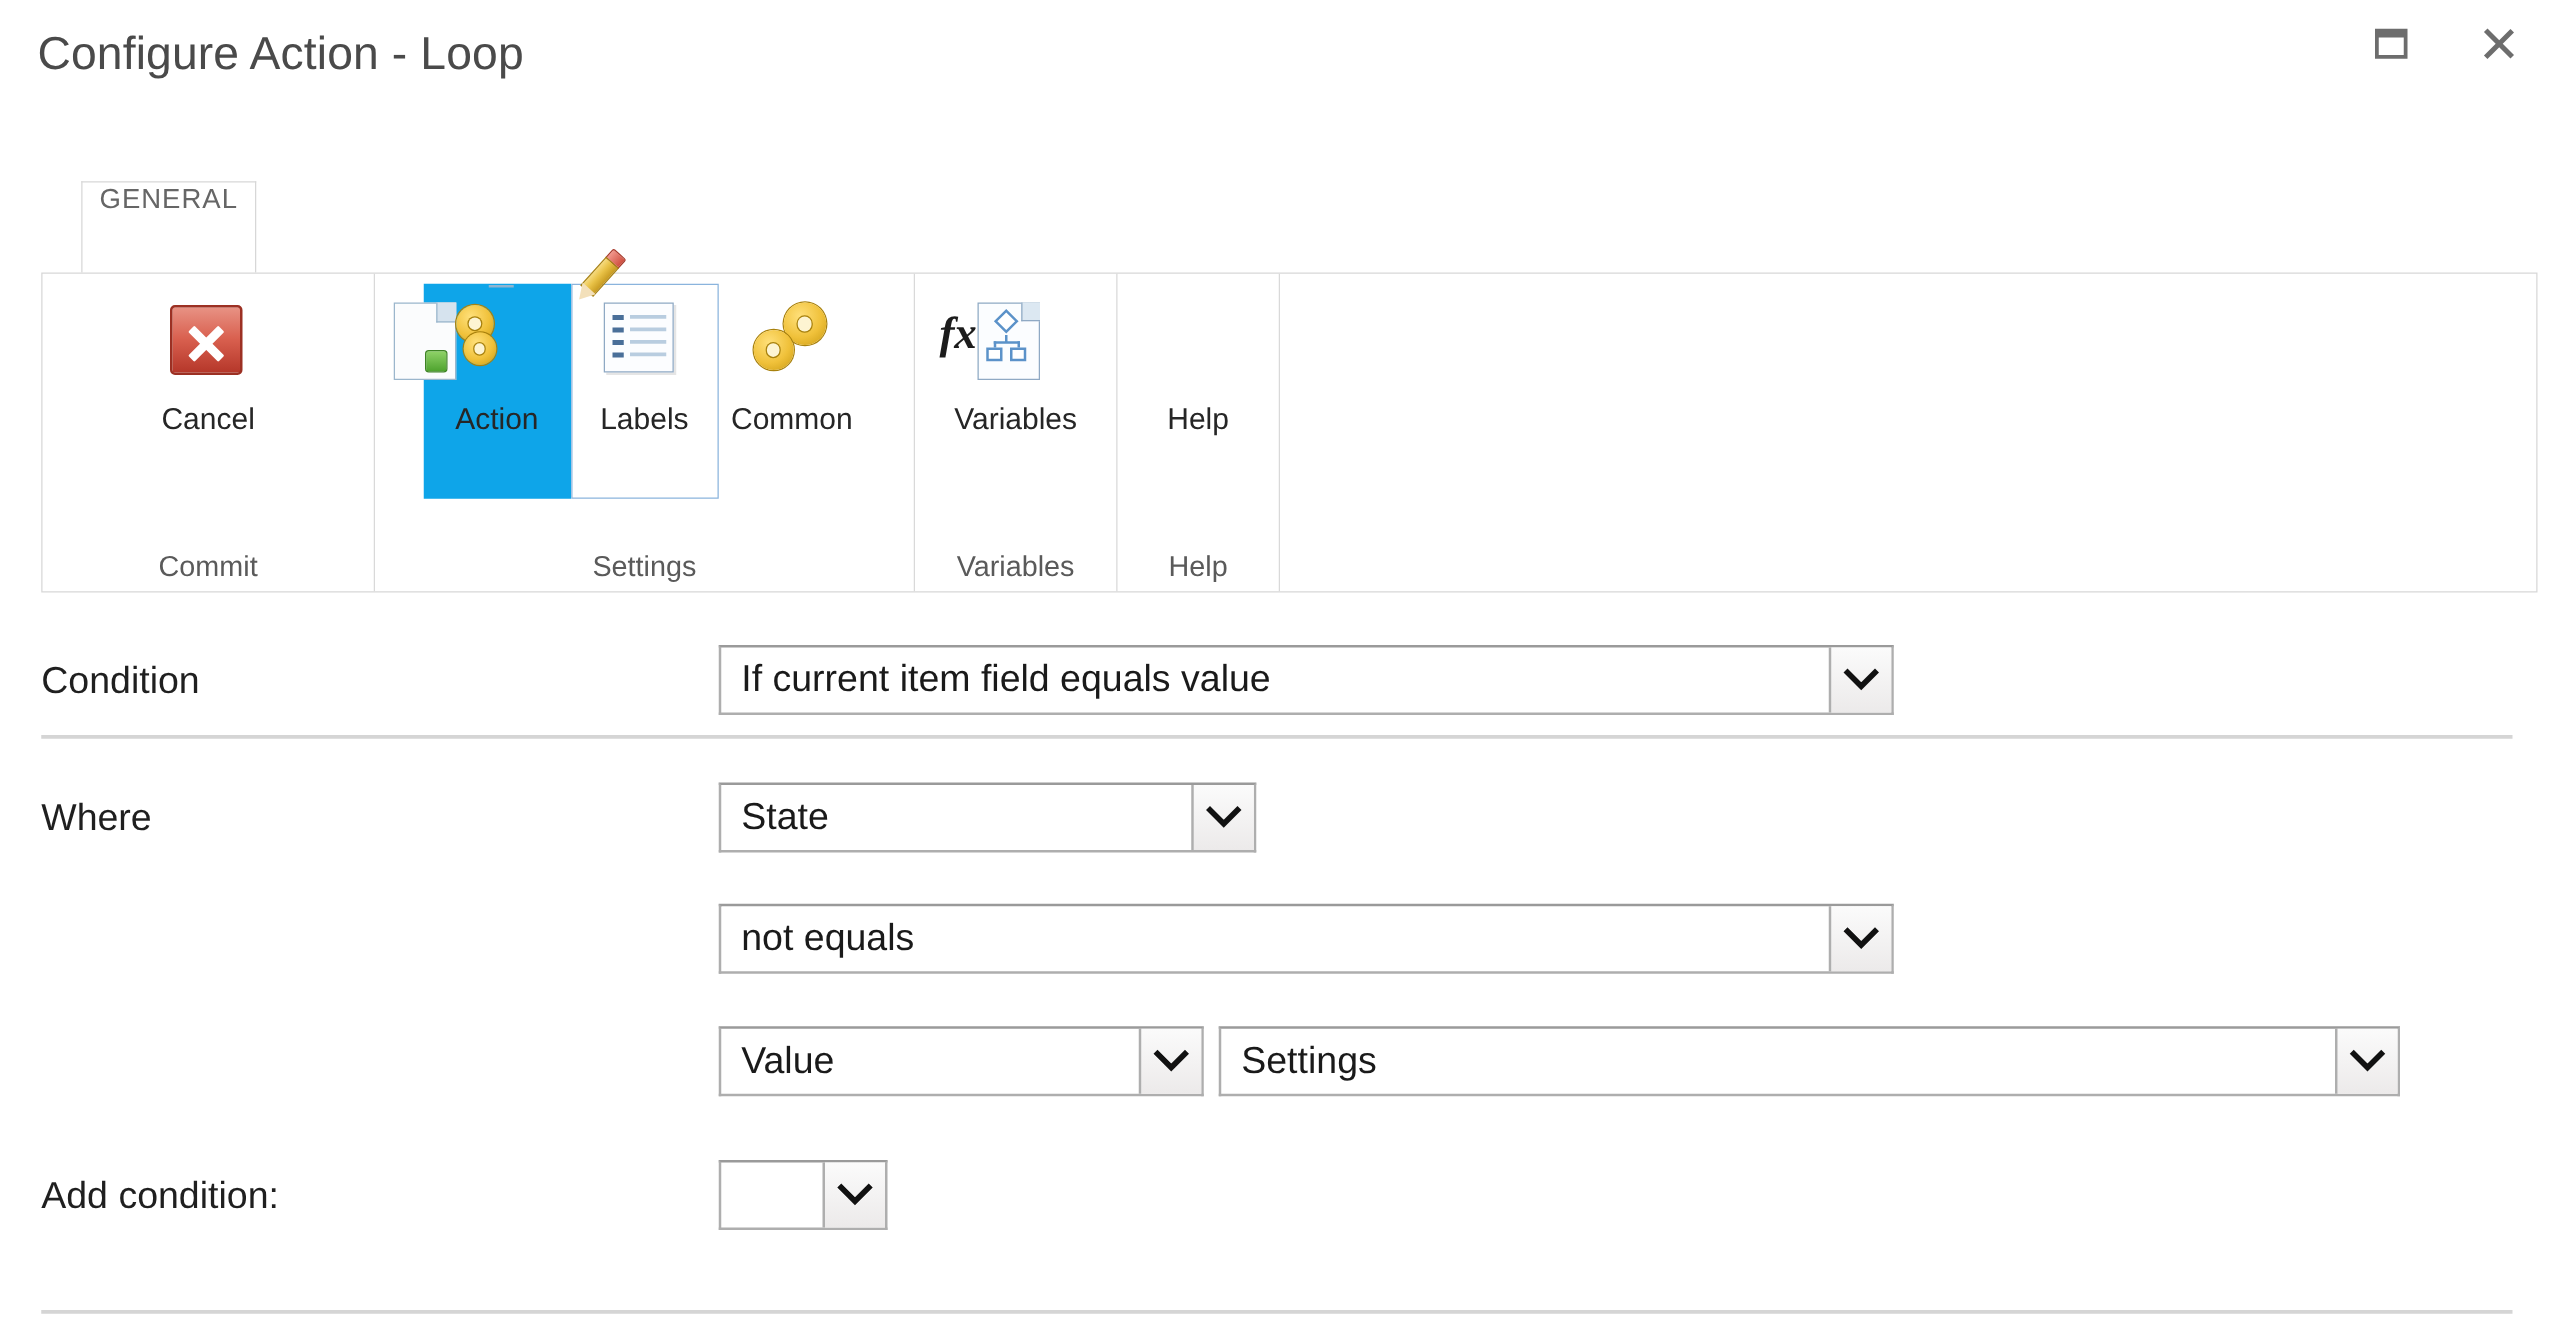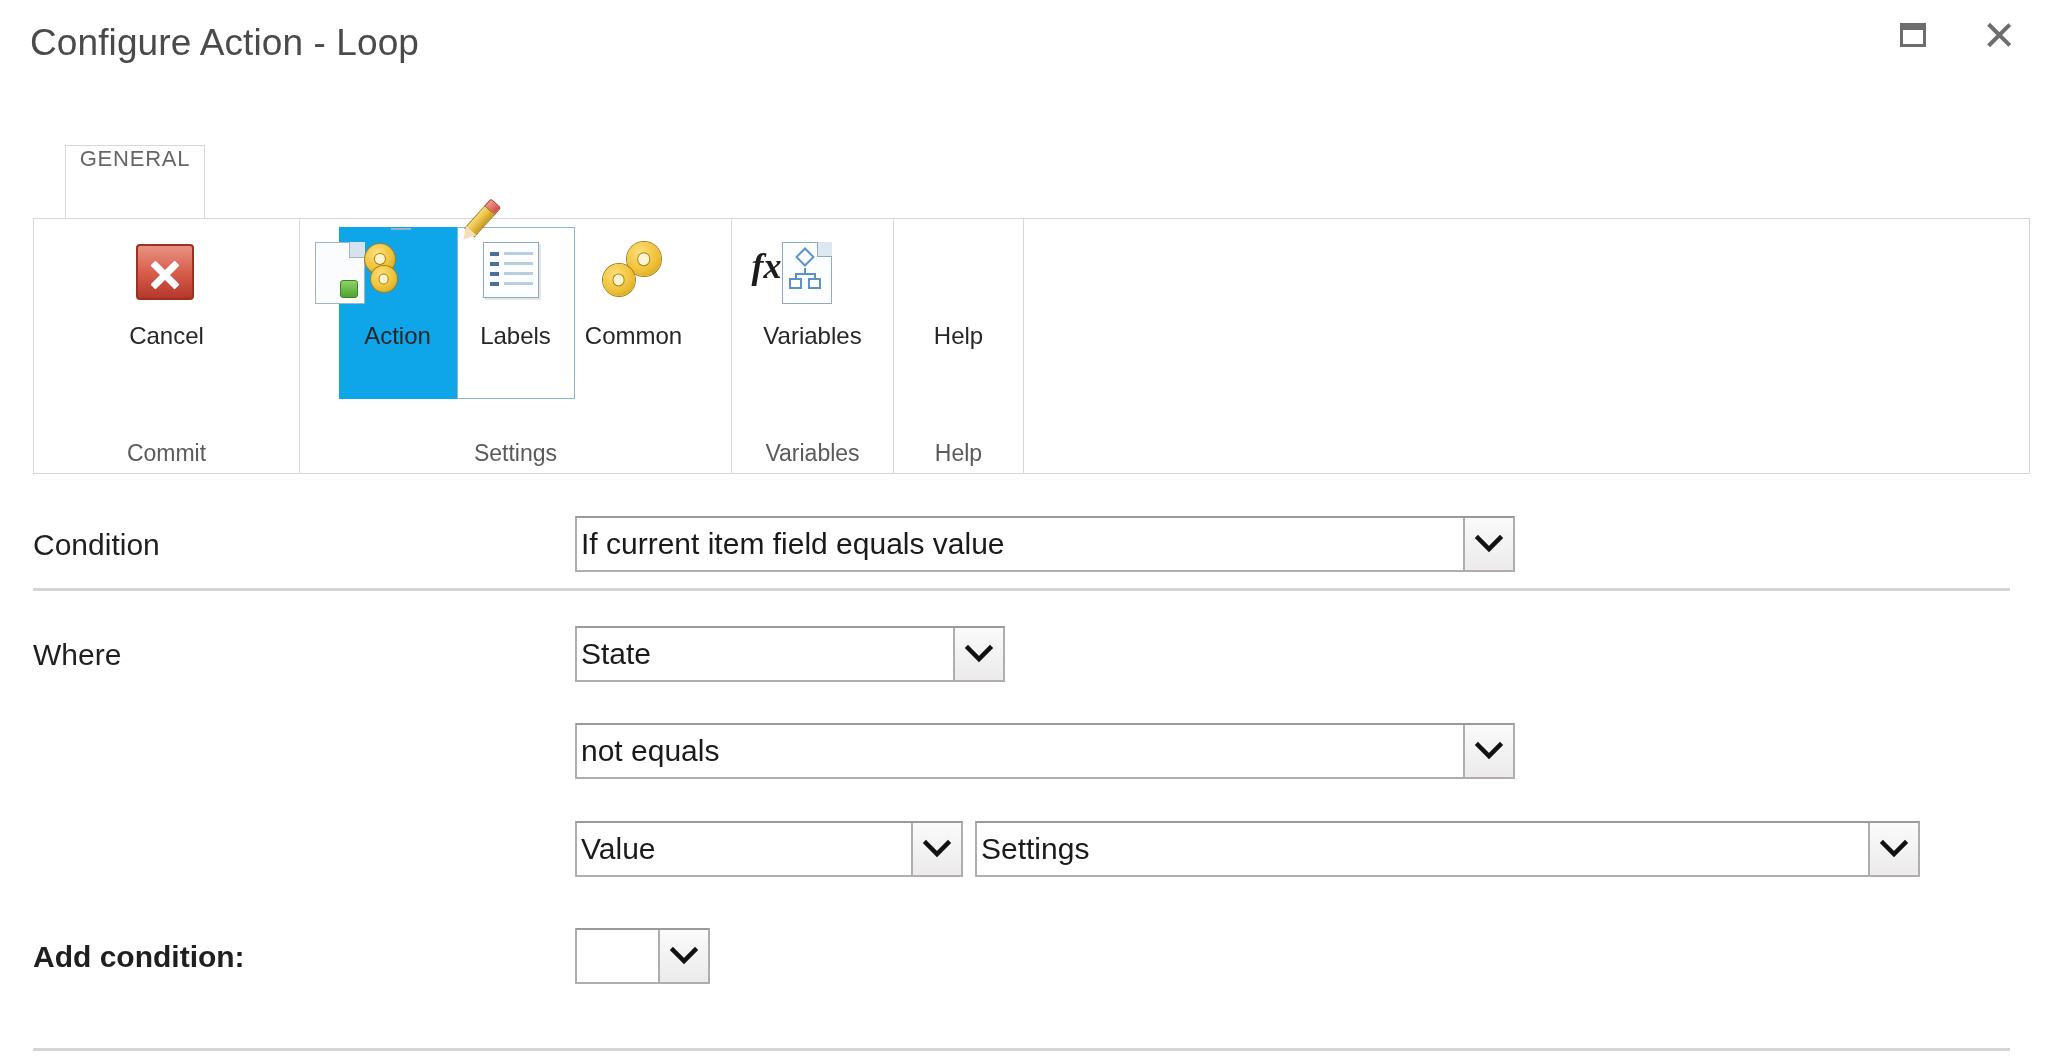--- a/index.html
+++ b/index.html
@@ -344,21 +344,21 @@
     border: 2px solid #aeaeae;
     border-top-color: #9a9a9a;
     display: flex;
     align-items: stretch;
     cursor: pointer;
   }
   .ddl .txt {
     flex: 1 1 auto;
     display: flex;
     align-items: center;
-    padding-left: 4px;
+    padding-left: 16px;
     font-size: 30px;
     color: #1a1a1a;
     overflow: hidden;
     white-space: nowrap;
   }
   .ddl .arrow {
     flex: 0 0 auto;
     width: 50px;
     background: linear-gradient(180deg,#fbfbfb,#eceaea);
     border-left: 2px solid #aeaeae;
@@ -573,21 +573,21 @@
         <span class="txt">Settings</span>
         <span class="arrow">
           <svg width="30" height="20" viewBox="0 0 30 20">
               <path d="M4 4 L15 15 L26 4" stroke="#111" stroke-width="4.5" fill="none" stroke-linecap="square"></path>
             </svg>
         </span>
       </div>
     </div>
 
     <div class="frow">
-      <div class="flabel" style="top:460px;font-weight:bold;">Add condition:</div>
+      <div class="flabel" style="top:460px;">Add condition:</div>
       <div class="ddl" style="left:575px; top:448px; width:135px; height:56px;">
         <span class="txt"></span>
         <span class="arrow">
           <svg width="30" height="20" viewBox="0 0 30 20">
               <path d="M4 4 L15 15 L26 4" stroke="#111" stroke-width="4.5" fill="none" stroke-linecap="square"></path>
             </svg>
         </span>
       </div>
       <div class="hr" style="top:568px;"></div>
     </div>

